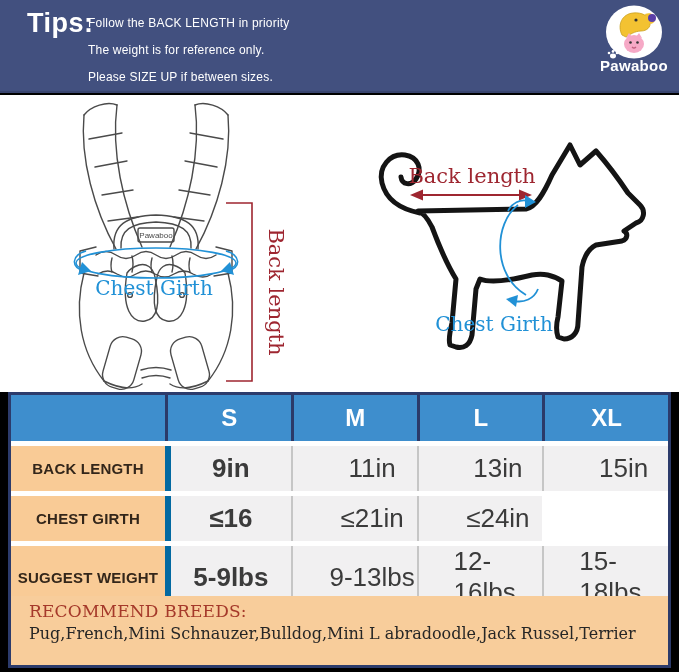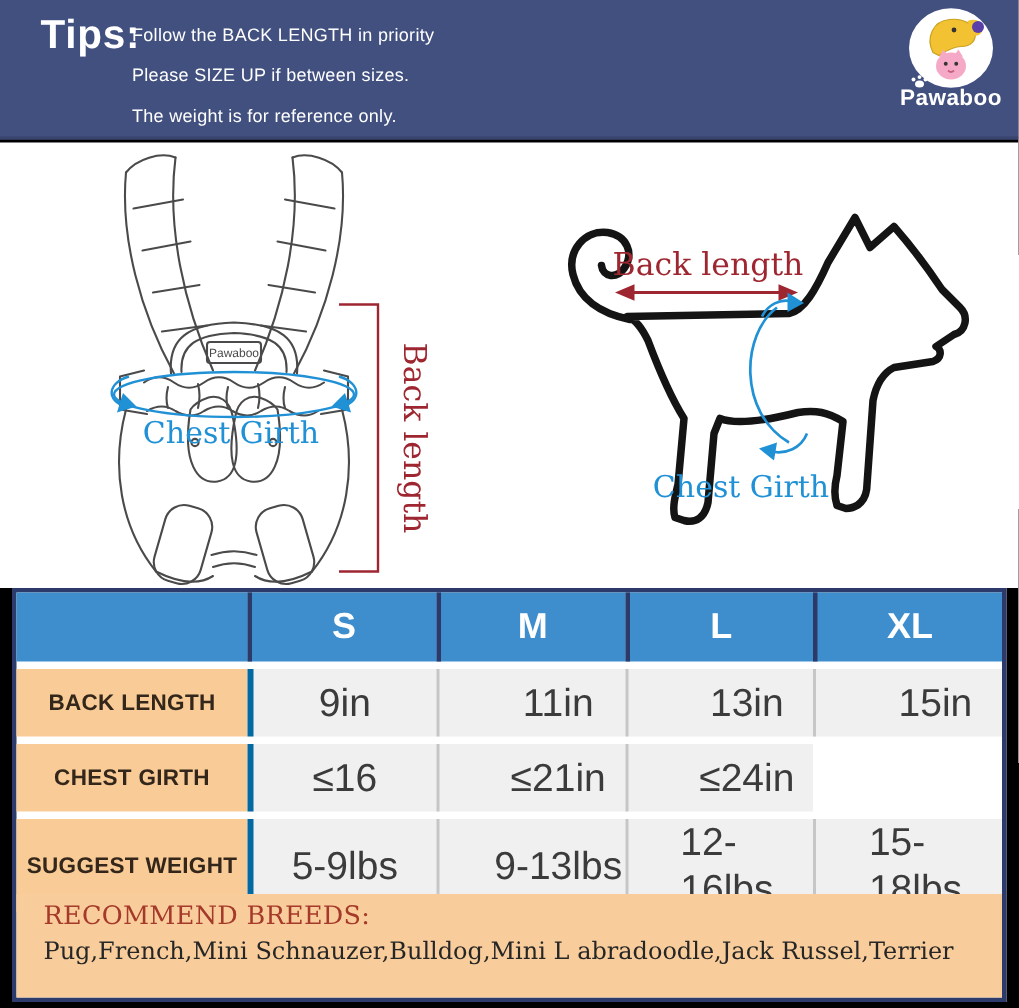--- a/index.html
+++ b/index.html
@@ -40,39 +40,39 @@
   .trow.thead { height:46px; margin-bottom:5px; }
   .trow.tbody-row { height:45px; }
   .cell { display:flex; align-items:center; justify-content:center; }
   .thead .cell { background:#3e8ecd; color:#fff; font-size:24px; font-weight:700; }
   .thead .cell + .cell { border-left:3px solid #2b3a69; }
   .tbody-row .label-cell {
     background:#f9cb96; color:#33261a; font-size:15px; font-weight:700; letter-spacing:0.2px;
   }
   .tbody-row .value-cell { background:#f1f0f1; color:#3b3b3b; font-size:26px; }
   .tbody-row .value-cell + .value-cell { border-left:2px solid #c6c6c6;padding-left:35px; }
-  .tbody-row .value-cell:nth-child(2) { border-left:4px solid #0369a1; }
+  .tbody-row .value-cell:nth-child(2) { border-left:6px solid #0369a1;font-weight:bold; }
   .breeds {
     flex:1; background:#f8cd9b; padding:5px 12px 4px 18px;
     font-family:"DejaVu Serif", serif;
   }
   .breeds-title { color:#a5392a; font-size:17px; margin-bottom:2px; letter-spacing:0.2px; }
   .breeds-line { color:#262626; font-size:16px; line-height:22px; }
 </style>
 </head>
 <body>
 
 <div class="page">
 
   <header class="banner">
     <div class="tips-label">Tips:</div>
     <div class="tips-lines">
       <div class="tips-line">Follow the BACK LENGTH in priority</div>
+      <div class="tips-line">The weight is for reference only.</div>
       <div class="tips-line">Please SIZE UP if between sizes.</div>
-      <div class="tips-line">The weight is for reference only.</div>
     </div>
     <div class="logo">
       <svg class="logo-badge" width="58" height="54" viewBox="0 0 58 54">
         <ellipse cx="29" cy="27" rx="28" ry="26.5" fill="#ffffff"></ellipse>
 
         <path d="M 17,30 C 12,20 17,9 28,8 C 37,7 44,11 45,17 C 46,22 42,26 36,26 C 30,26 24,30 21,32 Z" fill="#f3c232" stroke="#caa120" stroke-width="0.8"></path>
         <path d="M 40,9 C 45,7 50,9 50,14 C 50,18 46,20 43,18 Z" fill="#f3c232"></path>
         <circle cx="47" cy="13" r="4" fill="#5b3fa8"></circle>
         <circle cx="31" cy="15" r="1.6" fill="#333"></circle>
 

